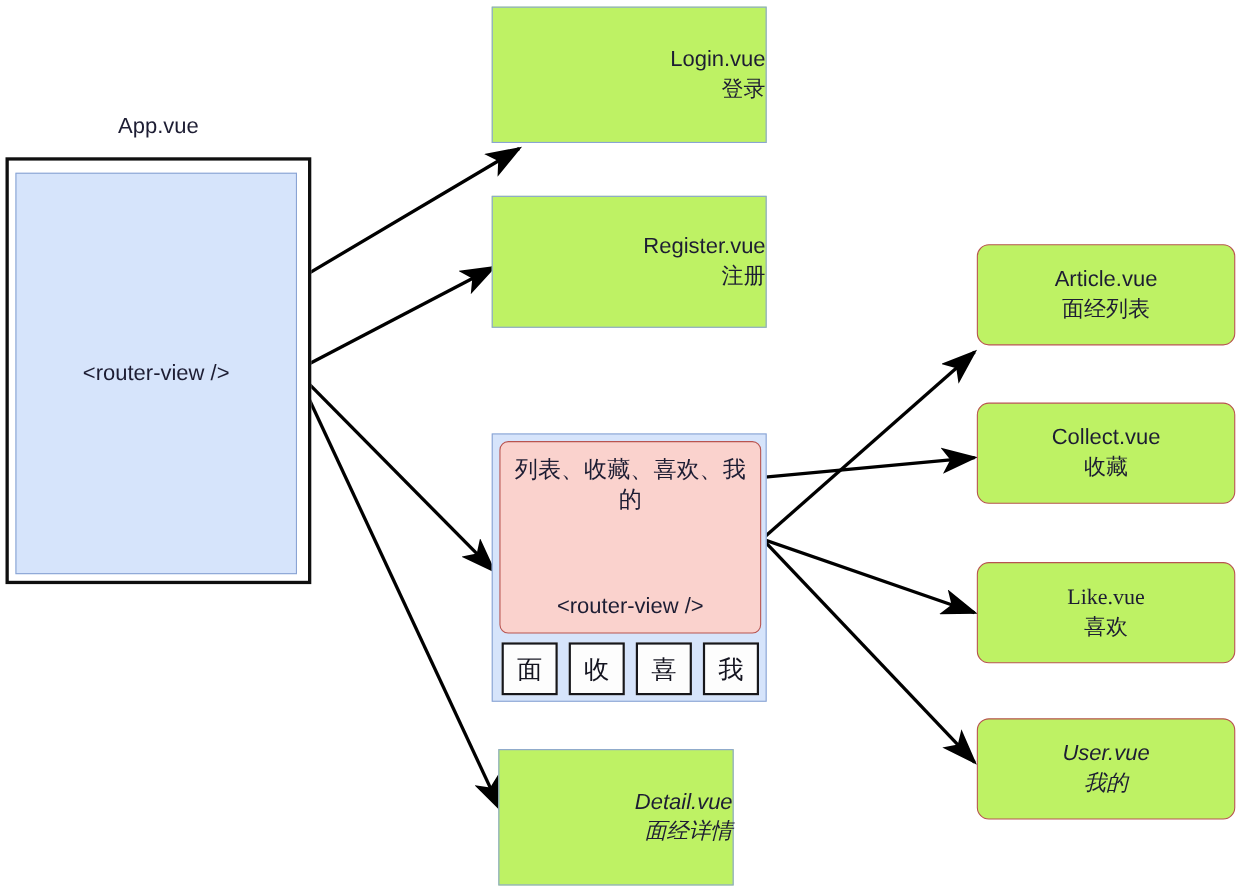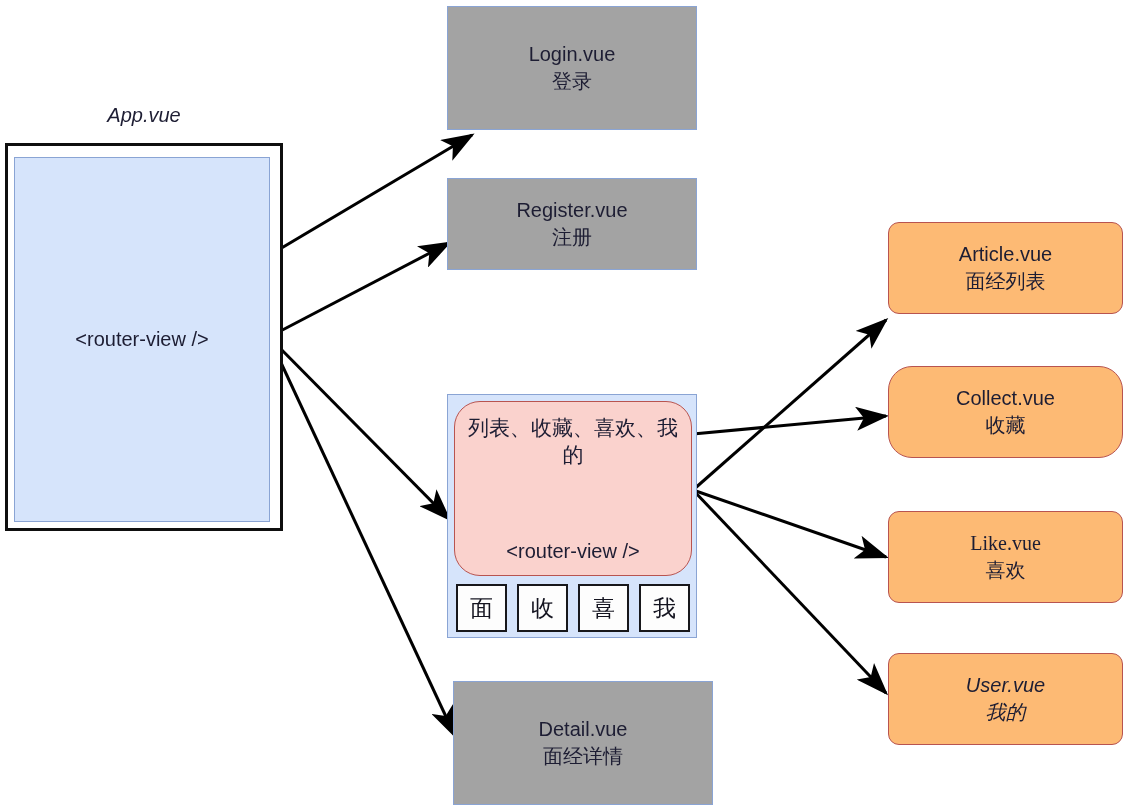--- a/index.html
+++ b/index.html
@@ -50,36 +50,36 @@
     align-items: center;
     justify-content: center;
   }
   .app-inner .rv-text {
     font-size: 20px;
     color: #1d1d33;
   }
   
   .blue-box {
     position: absolute;
-    background: #a3a3a3;
+    background: #bef264;
     border: 1px solid #8aa4d4;
     box-sizing: border-box;
     display: flex;
     flex-direction: column;
-    align-items: center;
+    align-items: flex-end;
     justify-content: center;
     text-align: center;
     font-size: 20px;
     line-height: 27px;
     color: #1d1d33;
   }
   
   .pink-box {
     position: absolute;
-    background: #fdba74;
+    background: #bef264;
     border: 1.5px solid #b85450;
     border-radius: 11px;
     box-sizing: border-box;
     display: flex;
     flex-direction: column;
     align-items: center;
     justify-content: center;
     text-align: center;
     font-size: 20px;
     line-height: 27px;
@@ -97,21 +97,21 @@
     box-sizing: border-box;
   }
   .home-router {
     position: absolute;
     left: 6px;
     top: 6px;
     width: 238px;
     height: 175px;
     background: #fad2cd;
     border: 1.5px solid #b85450;
-    border-radius: 26px;
+    border-radius: 8px;
     box-sizing: border-box;
     display: flex;
     flex-direction: column;
     align-items: center;
     justify-content: center;
     text-align: center;
     gap: 48px;
   }
   .home-router .tabs-text {
     font-size: 21px;
@@ -146,21 +146,20 @@
     font-size: 23px;
     color: #141420;
   }
   .cap-label {
     position: absolute;
     text-align: center;
     font-size: 20px;
     line-height: 26px;
     color: #1d1d33;
     white-space: pre-line;
-    font-style: italic;
   }
 </style>
 </head>
 <body>
 
 <div id="canvas">
 
   <svg class="edges" viewBox="0 0 1130 812" width="1130" height="812" xmlns="http://www.w3.org/2000/svg">
     <defs>
       <marker id="arrowhead" markerWidth="11" markerHeight="8" refX="10" refY="4" orient="auto" markerUnits="strokeWidth">
@@ -190,50 +189,50 @@
   <div class="app-frame"></div>
   <div class="app-inner">
     <span class="rv-text">&lt;router-view /&gt;</span>
   </div>
 
   <div class="blue-box" style="left:447px; top:6px; width:250px; height:124px;">
     <span>Login.vue</span>
     <span>登录</span>
   </div>
 
-  <div class="blue-box" style="left:447px; top:178px; width:250px; height:92px;">
+  <div class="blue-box" style="left:447px; top:178px; width:250px; height:120px;">
     <span>Register.vue</span>
     <span>注册</span>
   </div>
 
 
   <div class="home-shell">
     <div class="home-router">
       <div class="tabs-text">列表、收藏、喜欢、我的</div>
       <div class="rv-text">&lt;router-view /&gt;</div>
     </div>
     <div class="home-tabbar">
       <div class="tab-cell">面</div>
       <div class="tab-cell">收</div>
       <div class="tab-cell">喜</div>
       <div class="tab-cell">我</div>
     </div>
   </div>
 
-  <div class="blue-box" style="left:453px; top:681px; width:260px; height:124px;">
+  <div class="blue-box" style="left:453px; top:681px; width:214px; height:124px;font-style:italic;">
     <span>Detail.vue</span>
     <span>面经详情</span>
   </div>
 
   <div class="pink-box" style="left:888px; top:222px; width:235px; height:92px;">
     <span>Article.vue</span>
     <span>面经列表</span>
   </div>
 
-  <div class="pink-box" style="left:888px; top:366px; width:235px; height:92px;border-radius:24px;">
+  <div class="pink-box" style="left:888px; top:366px; width:235px; height:92px;">
     <span>Collect.vue</span>
     <span>收藏</span>
   </div>
 
   <div class="pink-box" style="left:888px; top:511px; width:235px; height:92px;font-family:Liberation Serif, serif;">
     <span>Like.vue</span>
     <span>喜欢</span>
   </div>
 
   <div class="pink-box" style="left:888px; top:653px; width:235px; height:92px;font-style:italic;">

